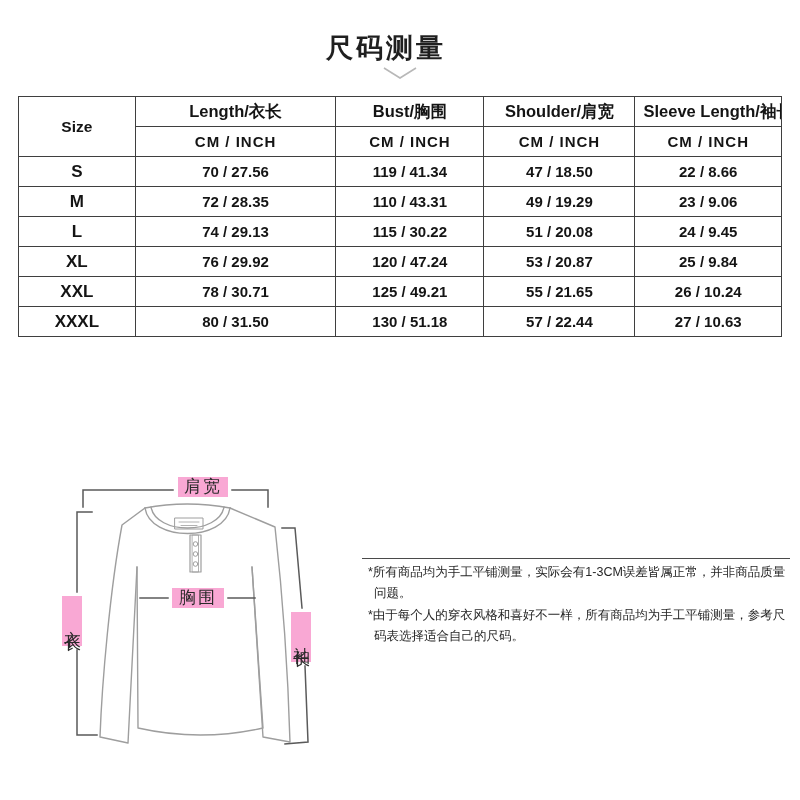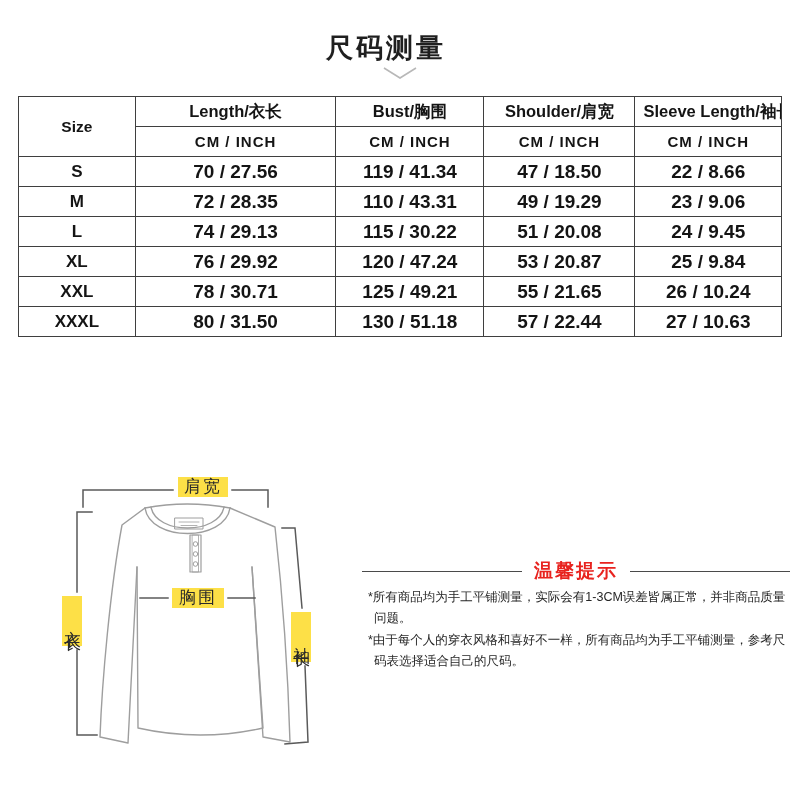--- a/index.html
+++ b/index.html
@@ -30,29 +30,29 @@
     border: 1.5px solid #3f3f3f;
     text-align: center; vertical-align: middle;
     height: 30px; padding: 0 8px;
     font-weight: bold; color: #141414;
     white-space: nowrap; overflow: hidden;
   }
   th.corner-cell   { font-size: 15.5px; }
   th.measure-col   { font-size: 16.5px; }
   th.unit-cell     { font-size: 15px; letter-spacing: 1px; }
   th.size-cell     { font-size: 17px; }
-  td.value-cell    { font-size: 19px; }
+  td.value-cell    { font-size: 15px; }
 
   
   .diagram { position: absolute; left: 40px; top: 450px; width: 320px; height: 345px; }
   .diagram svg { position: absolute; left: 0; top: 0; }
   .diagram-label {
     position: absolute; font-size: 17px; color: #2a2a2a;
     text-align: center; letter-spacing: 2px; line-height: 1.2;
-    background: #fde047;
+    background: #f9a8d4;
   }
   .diagram-label.vertical {
     writing-mode: vertical-rl; text-orientation: upright; letter-spacing: 4px;
   }
   .lbl-shoulder { left: 138px; top: 27px;  width: 50px; }
   .lbl-chest    { left: 132px; top: 138px; width: 52px; }
   .lbl-length   { left: 22px;  top: 146px; height: 50px; width: 20px; }
   .lbl-sleeve   { left: 251px; top: 162px; height: 50px; width: 20px; }
 
   
@@ -187,20 +187,19 @@
   </svg>
   <div class="diagram-label lbl-shoulder">肩宽</div>
   <div class="diagram-label lbl-chest">胸围</div>
   <div class="diagram-label vertical lbl-length">衣长</div>
   <div class="diagram-label vertical lbl-sleeve">袖长</div>
 </div>
 
 <div class="tips">
   <div class="tips-header">
     <div class="tips-line"></div>
-    <div class="tips-heading">温馨提示</div>
     <div class="tips-line"></div>
   </div>
   <div class="tips-notes">
     <p class="tip-note">*所有商品均为手工平铺测量，实际会有1-3CM误差皆属正常，并非商品质量问题。</p>
     <p class="tip-note">*由于每个人的穿衣风格和喜好不一样，所有商品均为手工平铺测量，参考尺码表选择适合自己的尺码。</p>
   </div>
 </div>
 
 </body></html>

